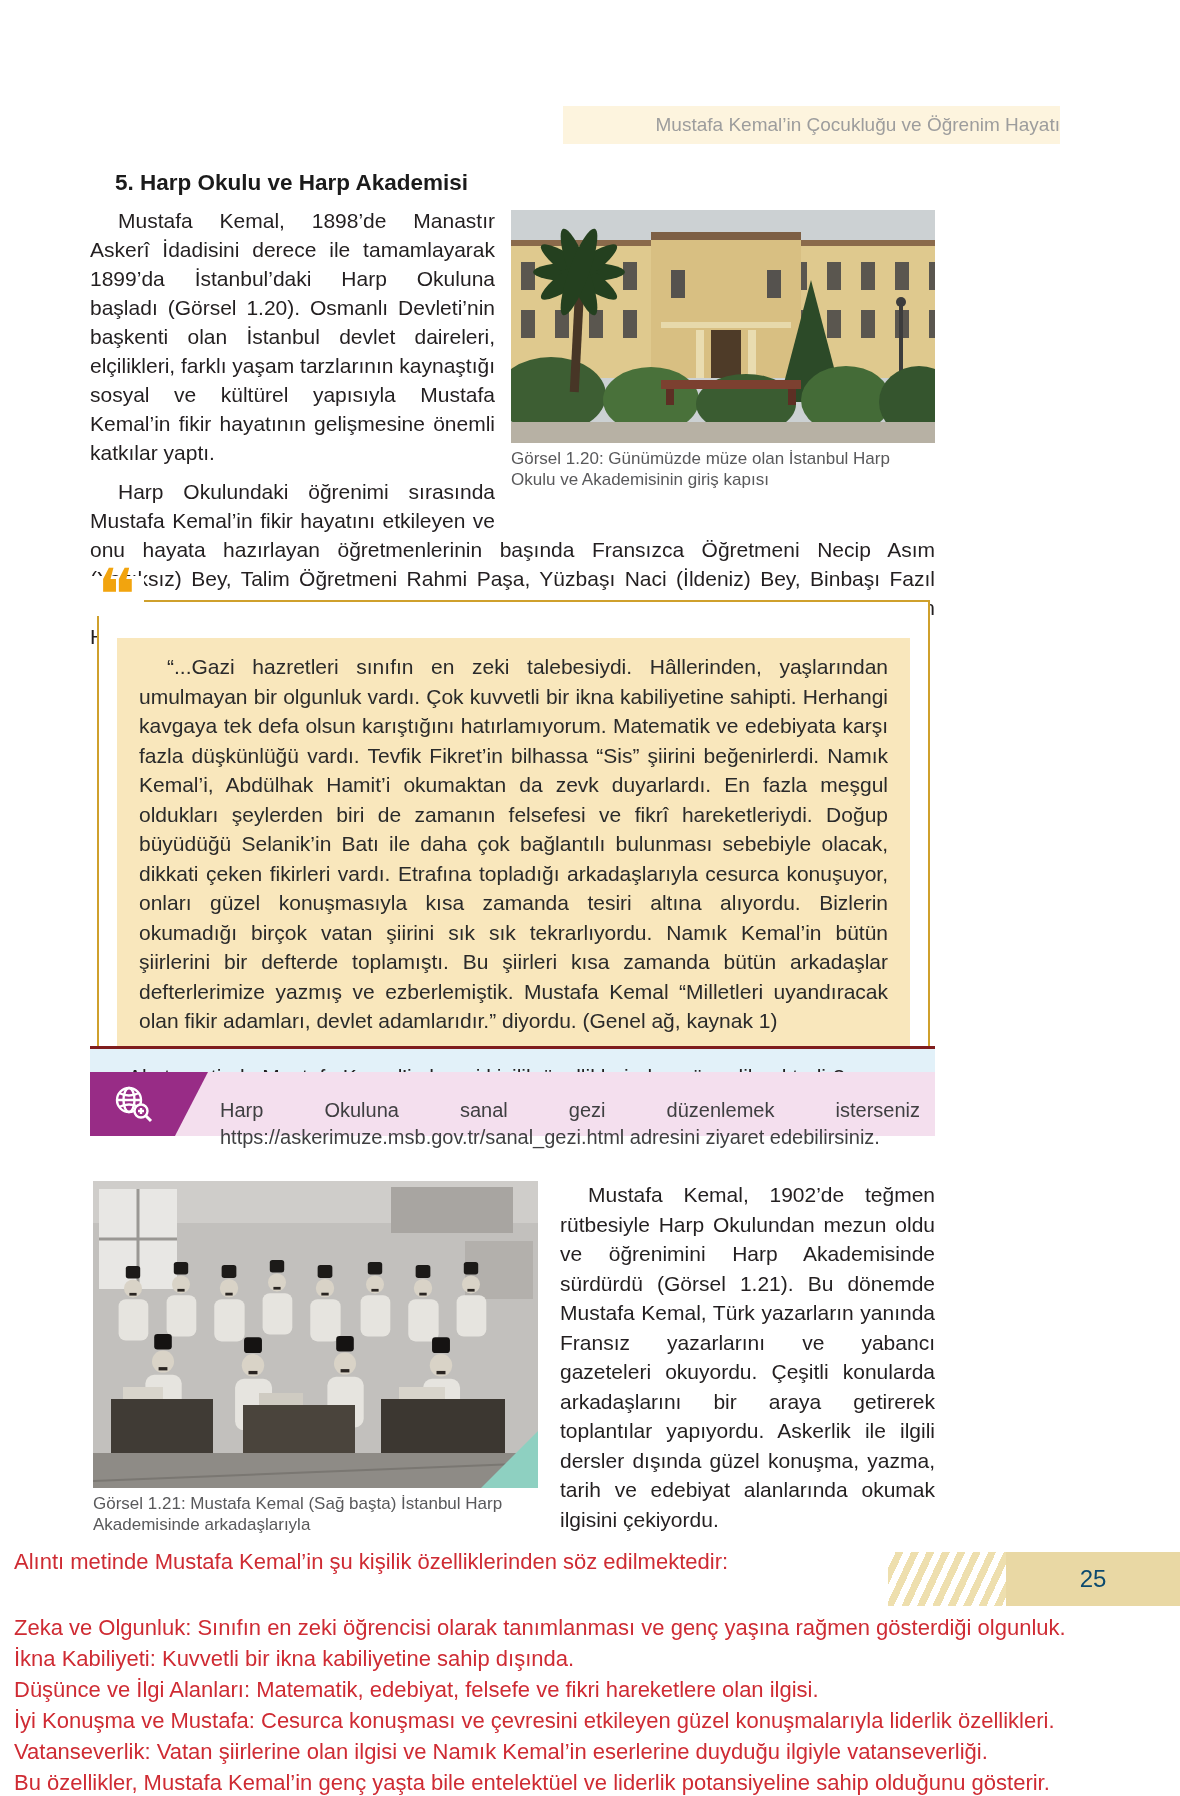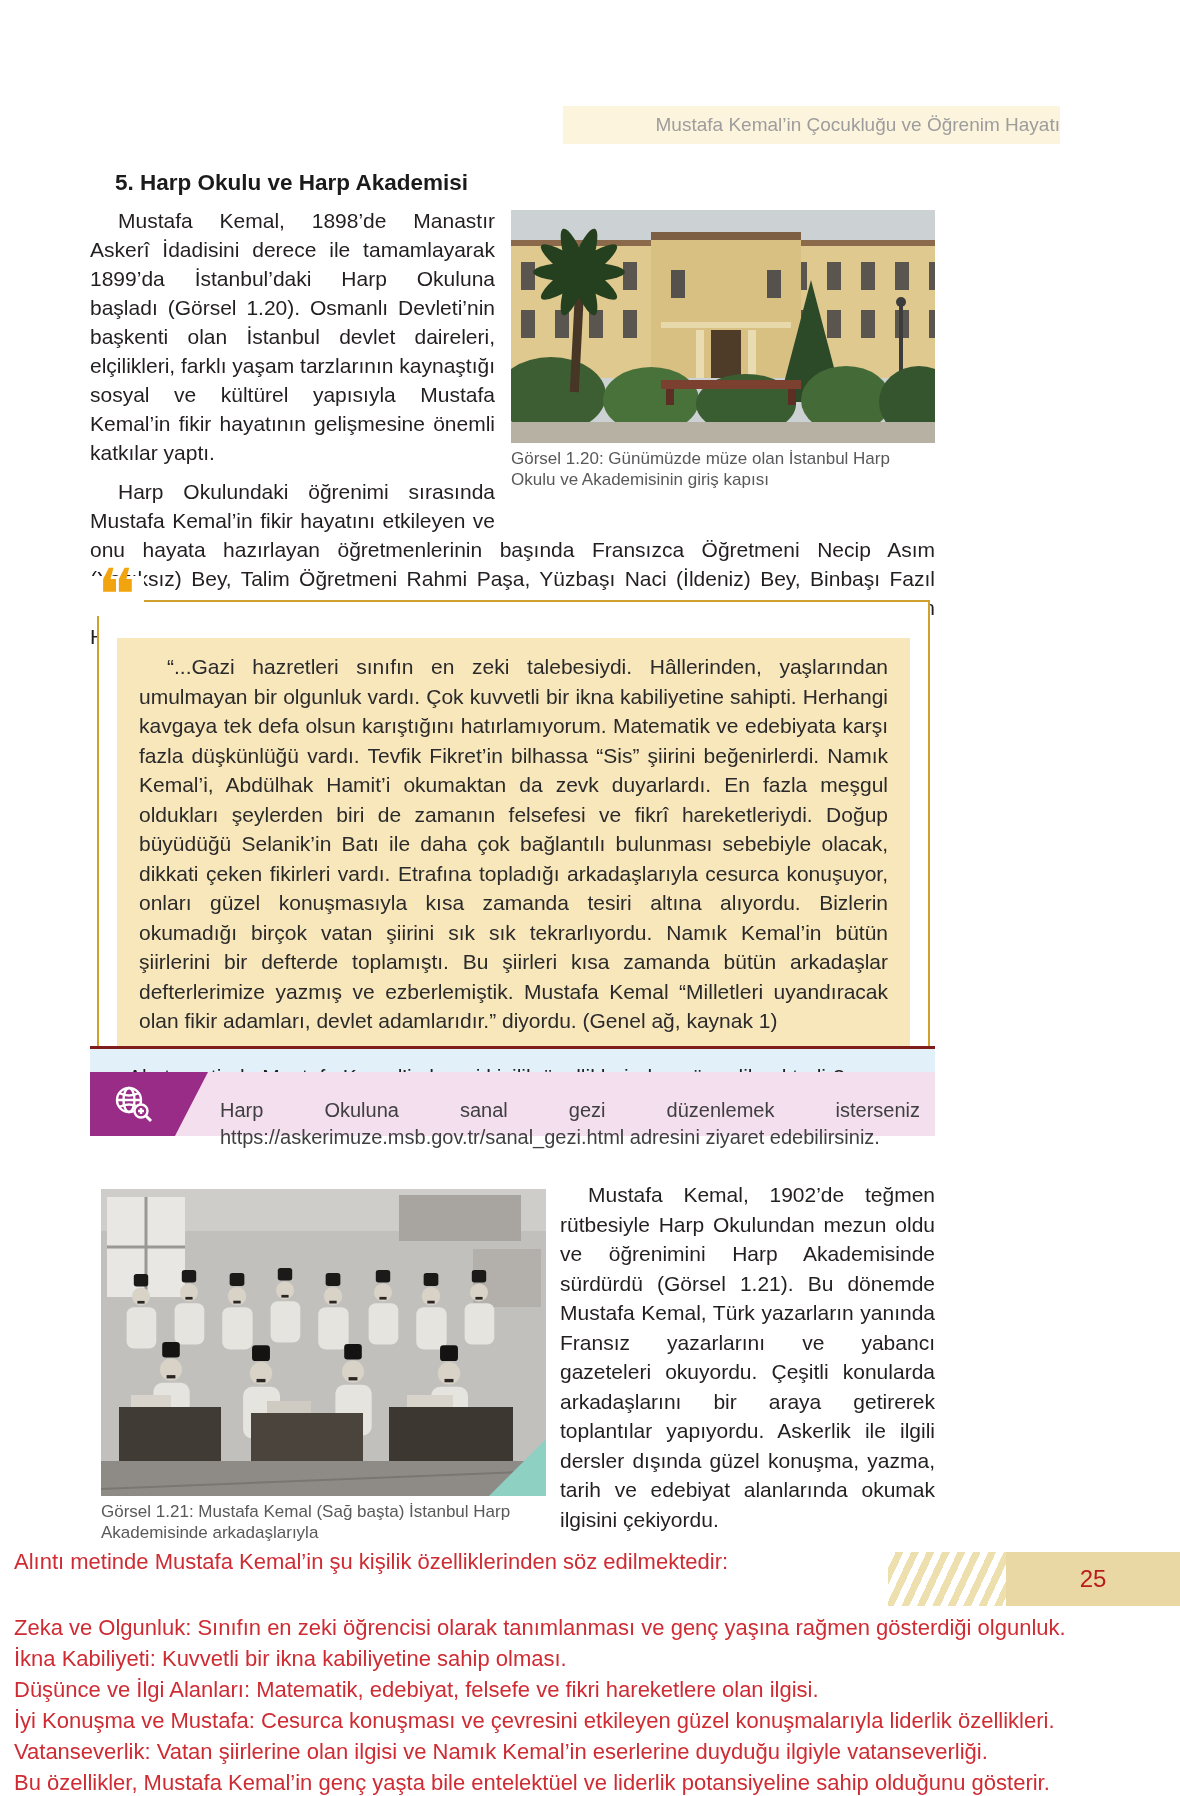--- a/index.html
+++ b/index.html
@@ -77,38 +77,38 @@
     clip-path:polygon(0 0,100% 0,72% 100%,0 100%);
     display:flex;align-items:center;
   }
   .banner-shape svg{margin-left:22px;}
   .banner-text{
     position:absolute;left:130px;top:5px;width:700px;
     font-size:20px;line-height:27px;color:#3f3f41;text-align:justify;
   }
   
   .fig-classroom{
-    position:absolute;left:90px;top:1178px;width:445px;margin:11px;
+    position:absolute;left:90px;top:1178px;width:445px;margin:3px;
   }
   .fig-classroom svg{display:block;width:445px;height:307px;}
   .para-academy{
     position:absolute;left:560px;top:1180px;width:375px;
     font-size:21px;line-height:29.5px;text-align:justify;text-indent:28px;margin:0;
   }
   
   .page-badge{
     position:absolute;top:1552px;right:0;width:292px;height:54px;display:flex;
   }
   .badge-stripes{
     width:118px;height:54px;
     background:repeating-linear-gradient(115deg,#ffffff 0 7px,#eedfae 7px 14px);
   }
   .badge-solid{
     flex:1;background:#e9d8a4;display:flex;align-items:center;justify-content:center;
-    font-size:24px;color:#b91c1c;
+    font-size:24px;color:#0c4a6e;
   }
   
   .answer-title{
     position:absolute;left:14px;top:1549px;margin:0;
     font-size:22px;color:#cf2b33;white-space:nowrap;
   }
   .answer-lines{
     position:absolute;left:14px;top:1612px;margin:0;
     font-size:22px;line-height:31px;color:#cf2b33;
   }
@@ -306,20 +306,20 @@
   <p class="para-academy">Mustafa Kemal, 1902’de teğmen rütbesiyle Harp Okulundan mezun oldu ve öğrenimini Harp Akademisinde sürdürdü (Görsel 1.21). Bu dönemde Mustafa Kemal, Türk yazarların yanında Fransız yazarlarını ve yabancı gazeteleri okuyordu. Çeşitli konularda arkadaşlarını bir araya getirerek toplantılar yapıyordu. Askerlik ile ilgili dersler dışında güzel konuşma, yazma, tarih ve edebiyat alanlarında okumak ilgisini çekiyordu.</p>
 
   <div class="page-badge">
     <div class="badge-stripes"></div>
     <div class="badge-solid">25</div>
   </div>
 
   <p class="answer-title">Alıntı metinde Mustafa Kemal’in şu kişilik özelliklerinden söz edilmektedir:</p>
   <div class="answer-lines">
     <div>Zeka ve Olgunluk: Sınıfın en zeki öğrencisi olarak tanımlanması ve genç yaşına rağmen gösterdiği olgunluk.</div>
-    <div>İkna Kabiliyeti: Kuvvetli bir ikna kabiliyetine sahip olması.</div>
+    <div>İkna Kabiliyeti: Kuvvetli bir ikna kabiliyetine sahip dışında.</div>
     <div>Düşünce ve İlgi Alanları: Matematik, edebiyat, felsefe ve fikri hareketlere olan ilgisi.</div>
     <div>İyi Konuşma ve Mustafa: Cesurca konuşması ve çevresini etkileyen güzel konuşmalarıyla liderlik özellikleri.</div>
     <div>Vatanseverlik: Vatan şiirlerine olan ilgisi ve Namık Kemal’in eserlerine duyduğu ilgiyle vatanseverliği.</div>
     <div>Bu özellikler, Mustafa Kemal’in genç yaşta bile entelektüel ve liderlik potansiyeline sahip olduğunu gösterir.</div>
   </div>
 
 </div>
 
 </body></html>

